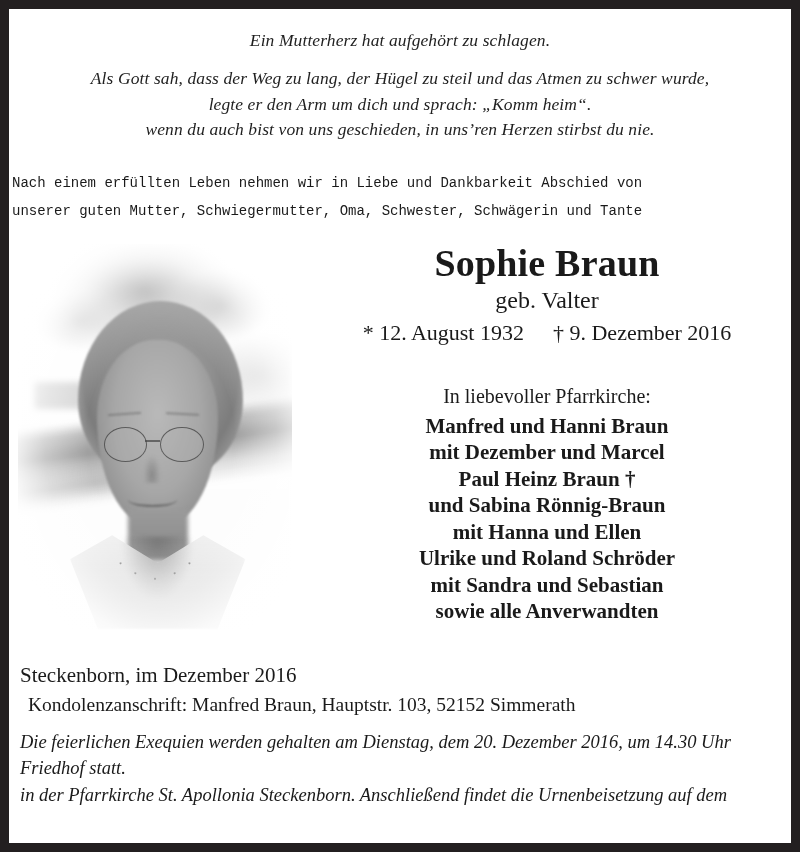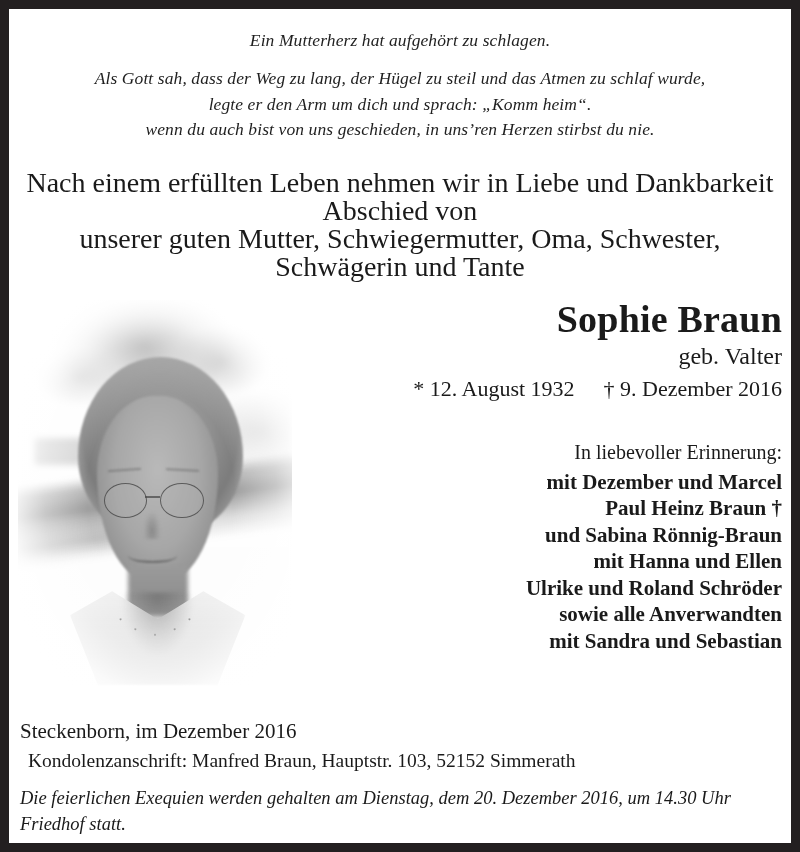--- a/index.html
+++ b/index.html
@@ -65,25 +65,26 @@
   .poem-body {
     padding-top: 16px;
     font-size: 17.5px;
     line-height: 25.5px;
     letter-spacing: 0.1px;
   }
   .poem-body .pl { display: block; }
 
   
   .intro {
-    text-align: center;
-    font-size: 28px;
+    text-align: left;
+    font-size: 14px;
     line-height: 28px;
     padding-top: 26px;
     color: #1a1a1a;
+    font-family: Liberation Mono, monospace;
   }
   .intro .il { display: block; }
 
   
   .middle {
     position: relative;
     height: 420px;
     margin-top: 12px;
   }
 
@@ -283,21 +284,21 @@
         rgba(255,255,255,0.88) 84%,
         #ffffff 96%);
   }
 
   
   .names-col {
     position: absolute;
     left: 300px;
     top: 0;
     width: 470px;
-    text-align: right;
+    text-align: center;
   }
   .deceased-name {
     font-size: 38px;
     font-weight: bold;
     line-height: 44px;
     letter-spacing: 0.2px;
     padding-top: 4px;
   }
   .nee {
     font-size: 24px;
@@ -354,21 +355,21 @@
 <div class="notice">
 
   <div class="frame-outer"></div>
   <div class="frame-inner"></div>
 
   <div class="content">
 
     <div class="poem">
       <div class="poem-lead">Ein Mutterherz hat aufgehört zu schlagen.</div>
       <div class="poem-body">
-        <span class="pl">Als Gott sah, dass der Weg zu lang, der Hügel zu steil und das Atmen zu schlaf wurde,</span>
+        <span class="pl">Als Gott sah, dass der Weg zu lang, der Hügel zu steil und das Atmen zu schwer wurde,</span>
         <span class="pl">legte er den Arm um dich und sprach: „Komm heim“.</span>
         <span class="pl">wenn du auch bist von uns geschieden, in uns’ren Herzen stirbst du nie.</span>
       </div>
     </div>
 
     <div class="intro">
       <span class="il">Nach einem erfüllten Leben nehmen wir in Liebe und Dankbarkeit Abschied von</span>
       <span class="il">unserer guten Mutter, Schwiegermutter, Oma, Schwester, Schwägerin und Tante</span>
     </div>
 
@@ -401,29 +402,30 @@
         <div class="deceased-name">Sophie Braun</div>
         <div class="nee">geb. Valter</div>
         <div class="dates">
           <span>*</span>
           <span>12. August 1932</span>
           <span class="gap"></span>
           <span>†</span>
           <span>9. Dezember 2016</span>
         </div>
 
-        <div class="memory-head">In liebevoller Erinnerung:</div>
+        <div class="memory-head">In liebevoller Pfarrkirche:</div>
         <div class="mourners">
+          <span class="ml">Manfred und Hanni Braun</span>
           <span class="ml">mit Dezember und Marcel</span>
           <span class="ml">Paul Heinz Braun †</span>
           <span class="ml">und Sabina Rönnig-Braun</span>
           <span class="ml">mit Hanna und Ellen</span>
           <span class="ml">Ulrike und Roland Schröder</span>
+          <span class="ml">mit Sandra und Sebastian</span>
           <span class="ml">sowie alle Anverwandten</span>
-          <span class="ml">mit Sandra und Sebastian</span>
         </div>
       </div>
 
     </div>
 
     <div class="footer">
       <div class="place-line">Steckenborn, im Dezember 2016</div>
       <div class="condolence-line">Kondolenzanschrift: Manfred Braun, Hauptstr. 103, 52152 Simmerath</div>
       <div class="service">
         <span class="sl">Die feierlichen Exequien werden gehalten am Dienstag, dem 20. Dezember 2016, um 14.30 Uhr</span>

